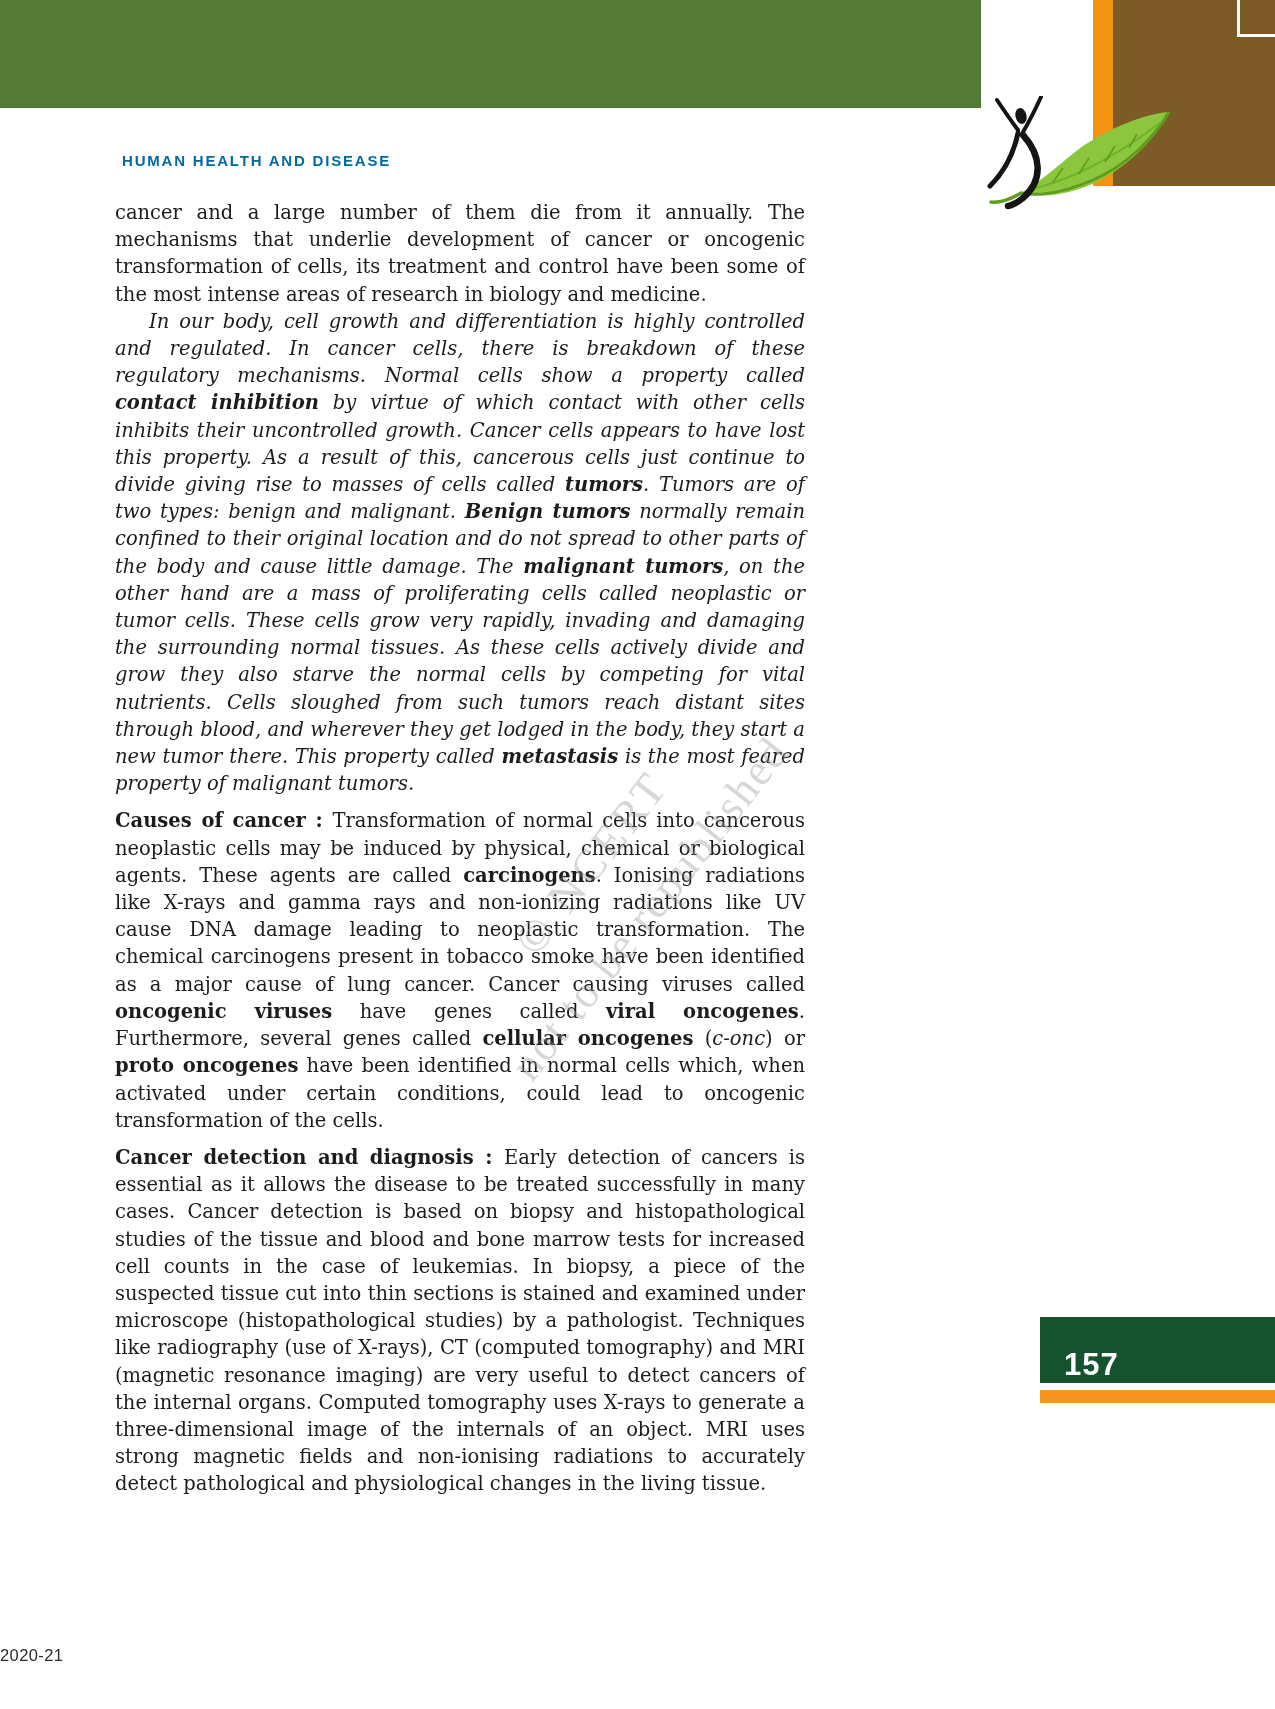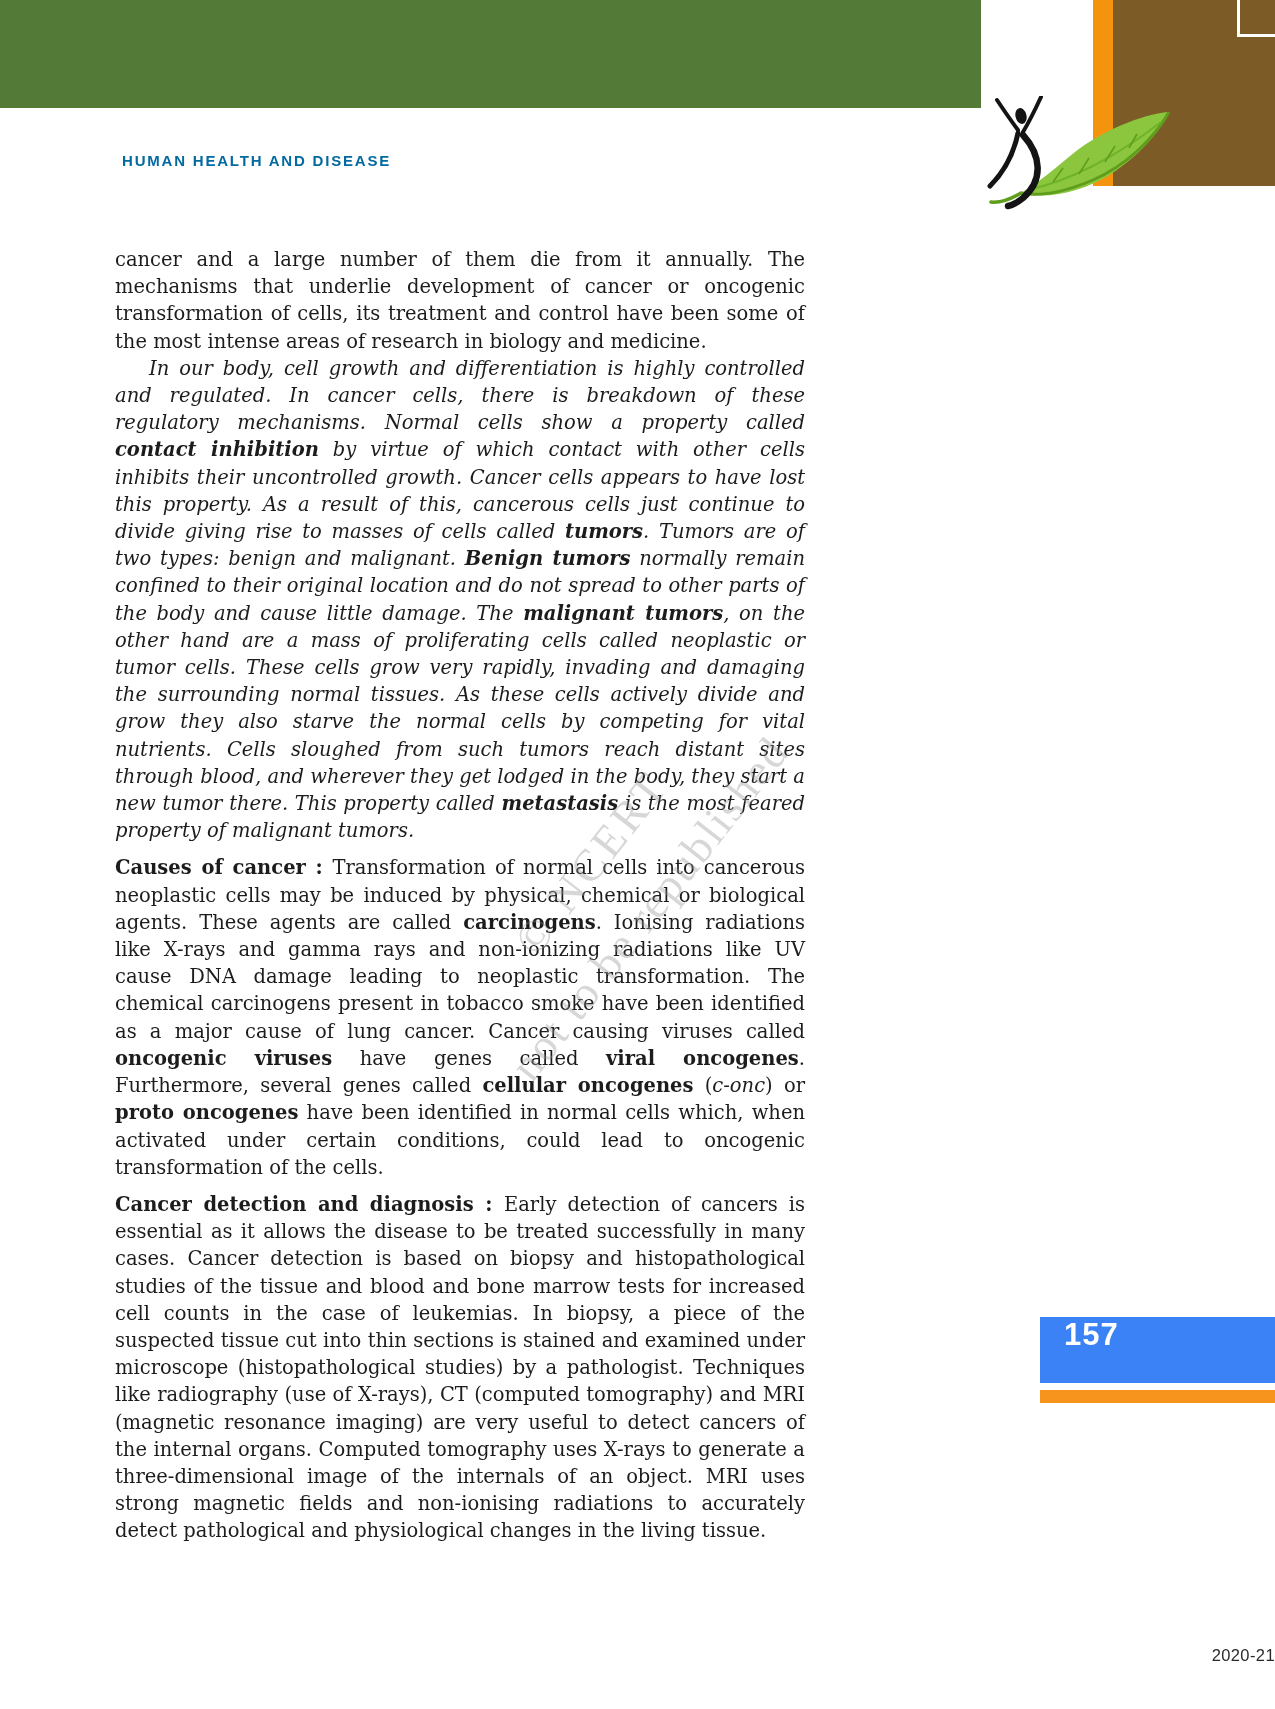--- a/index.html
+++ b/index.html
@@ -18,51 +18,51 @@
 
   .running-title {
     position:absolute; left:122px; top:152px;
     font-family:"Liberation Sans", sans-serif; font-size:15px; font-weight:600;
     letter-spacing:1.8px; color:#0369a1;
   }
 
   
   .text-column {
     position:absolute; left:115px; top:199px; width:690px;
-    color:#1c1c1c; font-size:19.5px; line-height:27.2px; text-align:justify;margin-top:47px;
+    color:#1c1c1c; font-size:19.5px; line-height:27.2px; text-align:justify;
   }
   .para { margin:0; }
   .para.indent { text-indent:34px;font-style:italic; }
   .para.space-before { margin-top:10px; }
   .para b { font-weight:bold; }
   .para i { }
 
   
   .watermark {
     position:absolute; left:316px; top:820px; width:620px; height:140px;
     transform:rotate(-52deg); transform-origin:center center;
     text-align:center; pointer-events:none; z-index:4;
     color:rgba(150,150,150,0.38); font-family:"Liberation Serif", serif;
   }
   .wm-line1 { font-size:45px; letter-spacing:4px; }
   .wm-line2 { font-size:45px; letter-spacing:2px; margin-top:22px; }
 
   
   .pagebox {
     position:absolute; left:1040px; top:1317px; width:235px; height:66px;
-    background:#3b82f6; display:flex; align-items:flex-start; z-index:1;
+    background:#14532d; display:flex; align-items:flex-end; z-index:1;
   }
   .pagebox-num {
     padding-left:24px; color:#ffffff; font-family:"Liberation Sans", sans-serif;
     font-weight:bold; font-size:31px; letter-spacing:1px;
   }
   .pagebar { position:absolute; left:1040px; top:1390px; width:235px; height:13px; background:#F7941D; }
 
   .footer {
-    position:absolute; left:0; top:1646px; width:1275px; text-align:right;
+    position:absolute; left:0; top:1646px; width:1275px; text-align:left;
     font-family:"Liberation Sans", sans-serif; font-size:16.5px; color:#2b2b2b; letter-spacing:0.4px;
   }
 </style>
 </head>
 <body>
 
 <div class="band-green"></div>
 <div class="strip-orange"></div>
 <div class="band-brown"></div>
 <div class="corner-v"></div>

